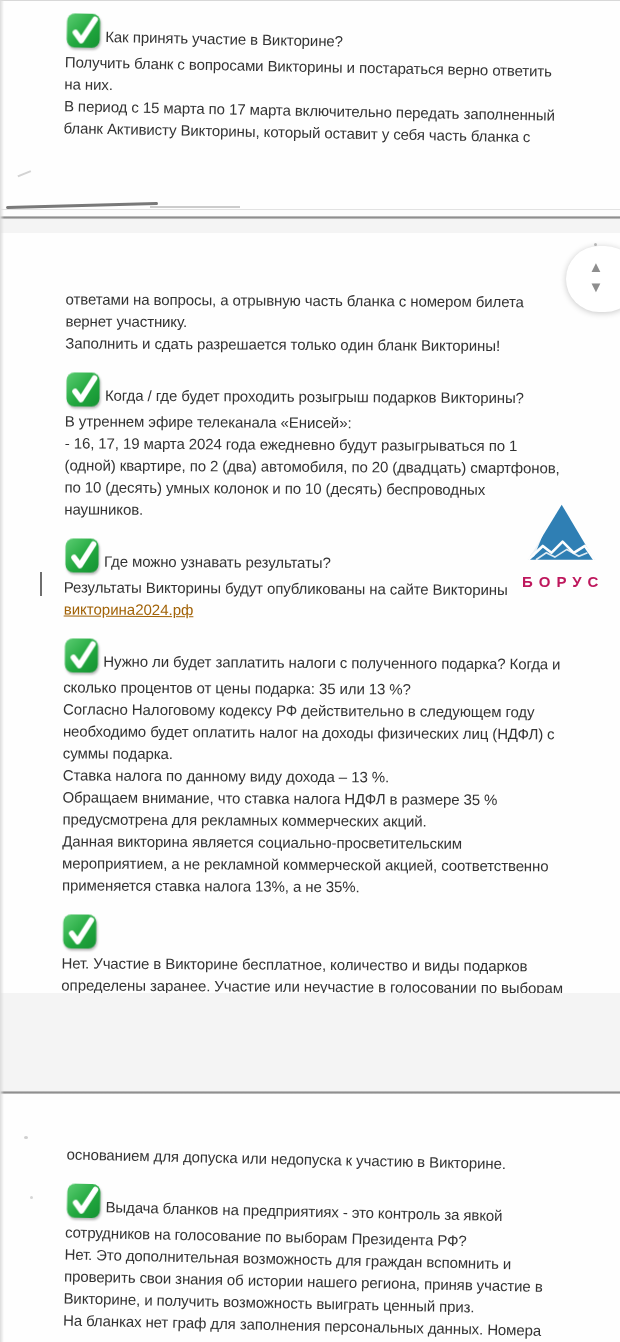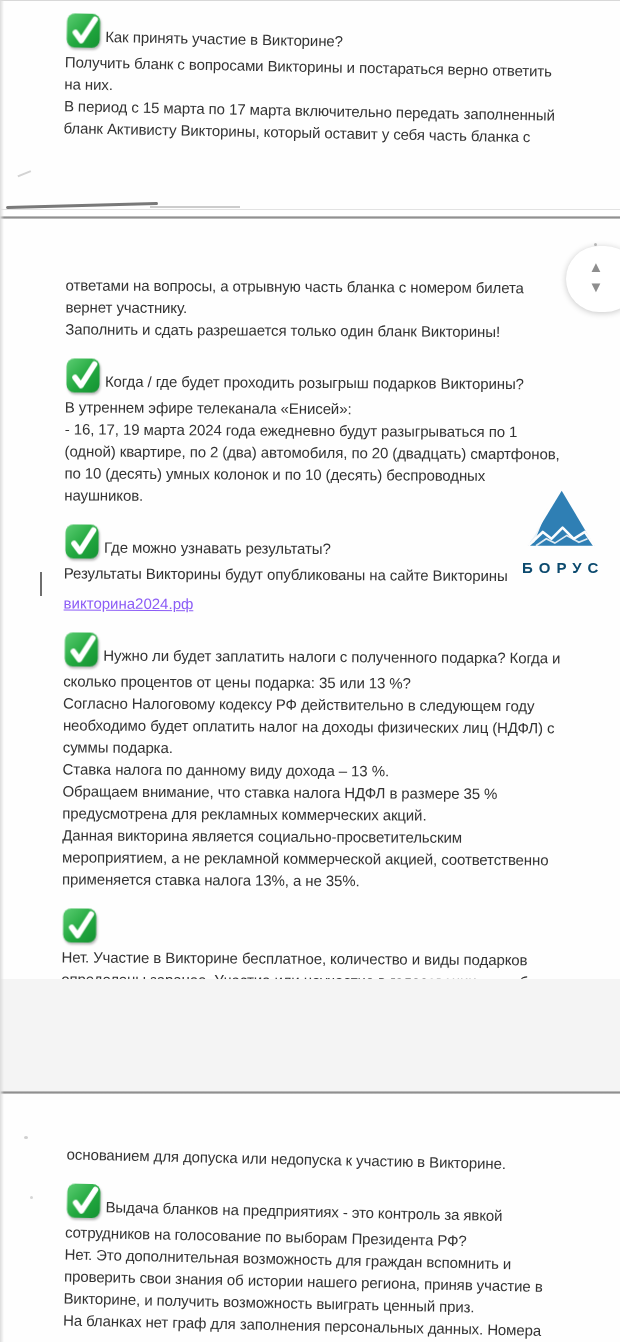--- a/index.html
+++ b/index.html
@@ -5,46 +5,46 @@
   html,body{margin:0;padding:0;}
   body{
     width:620px;height:1342px;position:relative;overflow:hidden;
     background:#f4f4f4;
     font-family:"Liberation Sans", sans-serif;
     color:#333;
   }
   
   .page{position:absolute;left:0;right:0;background:#fefefe;overflow:hidden;}
   #page1{top:0;height:216px;border-top:1px solid #d8d8d8;}
-  #page2{top:219px;height:760px;}
+  #page2{top:233px;height:760px;}
   #page3{top:1094px;height:248px;}
   .page-inner{transform-origin:0 0;}
   #page1 .page-inner{padding:7px 48px 0 66px;transform:rotate(1.1deg);}
   #page2 .page-inner{padding:55px 52px 0 66px;transform:rotate(0.35deg);}
   #page3 .page-inner{padding:48px 40px 0 68px;transform:rotate(1.25deg);}
   
   body::after{content:"";position:absolute;left:0;top:0;bottom:0;width:4px;
     background:linear-gradient(90deg,#dcdcdc,rgba(255,255,255,0));pointer-events:none;}
   
   .divider{position:absolute;left:0;right:0;height:3px;
     background:linear-gradient(#cfcfcf,#8f8f8f,#cfcfcf);}
   #divider1{top:216px;}
   #divider2{top:1091px;}
   
   p{margin:0;font-size:15px;line-height:22px;letter-spacing:-0.1px;color:#333;}
   p.q{margin-top:14px;}
   .check{display:inline-block;width:37px;height:42px;vertical-align:-10px;margin-right:3px;}
   .check svg{display:block;filter:drop-shadow(1px 2px 1px rgba(0,0,0,.28));}
-  a.doclink{display:inline-block;margin-top:8px;font-size:15px;line-height:22px;
-    color:#8b5cf6;text-decoration:underline;cursor:pointer;}
+  a.doclink{display:inline-block;margin-top:0;font-size:15px;line-height:22px;
+    color:#a16207;text-decoration:underline;cursor:pointer;}
   
   #logo{position:absolute;left:516px;top:270px;width:88px;text-align:center;}
   #logo svg{display:block;margin:0 auto;}
   #logo .logo-label{font-size:15px;font-weight:bold;letter-spacing:6px;
-    color:#0c4a6e;margin-top:3px;padding-left:6px;white-space:nowrap;}
+    color:#be185d;margin-top:3px;padding-left:6px;white-space:nowrap;}
   
   #scroll-widget{position:absolute;top:246px;right:-18px;width:72px;height:66px;
     background:#fff;border-radius:33px;box-shadow:0 1px 6px rgba(0,0,0,.22);z-index:30;}
   .scroll-btn{position:absolute;left:17px;width:26px;height:16px;text-align:center;
     font-size:15px;line-height:16px;color:#8e8e8e;cursor:pointer;user-select:none;}
   #scroll-up{top:13px;}
   #scroll-down{top:33px;}
   
   .artifact{position:absolute;pointer-events:none;}
   #smudge1{left:6px;top:204px;width:152px;height:3px;background:#4c4c4c;

